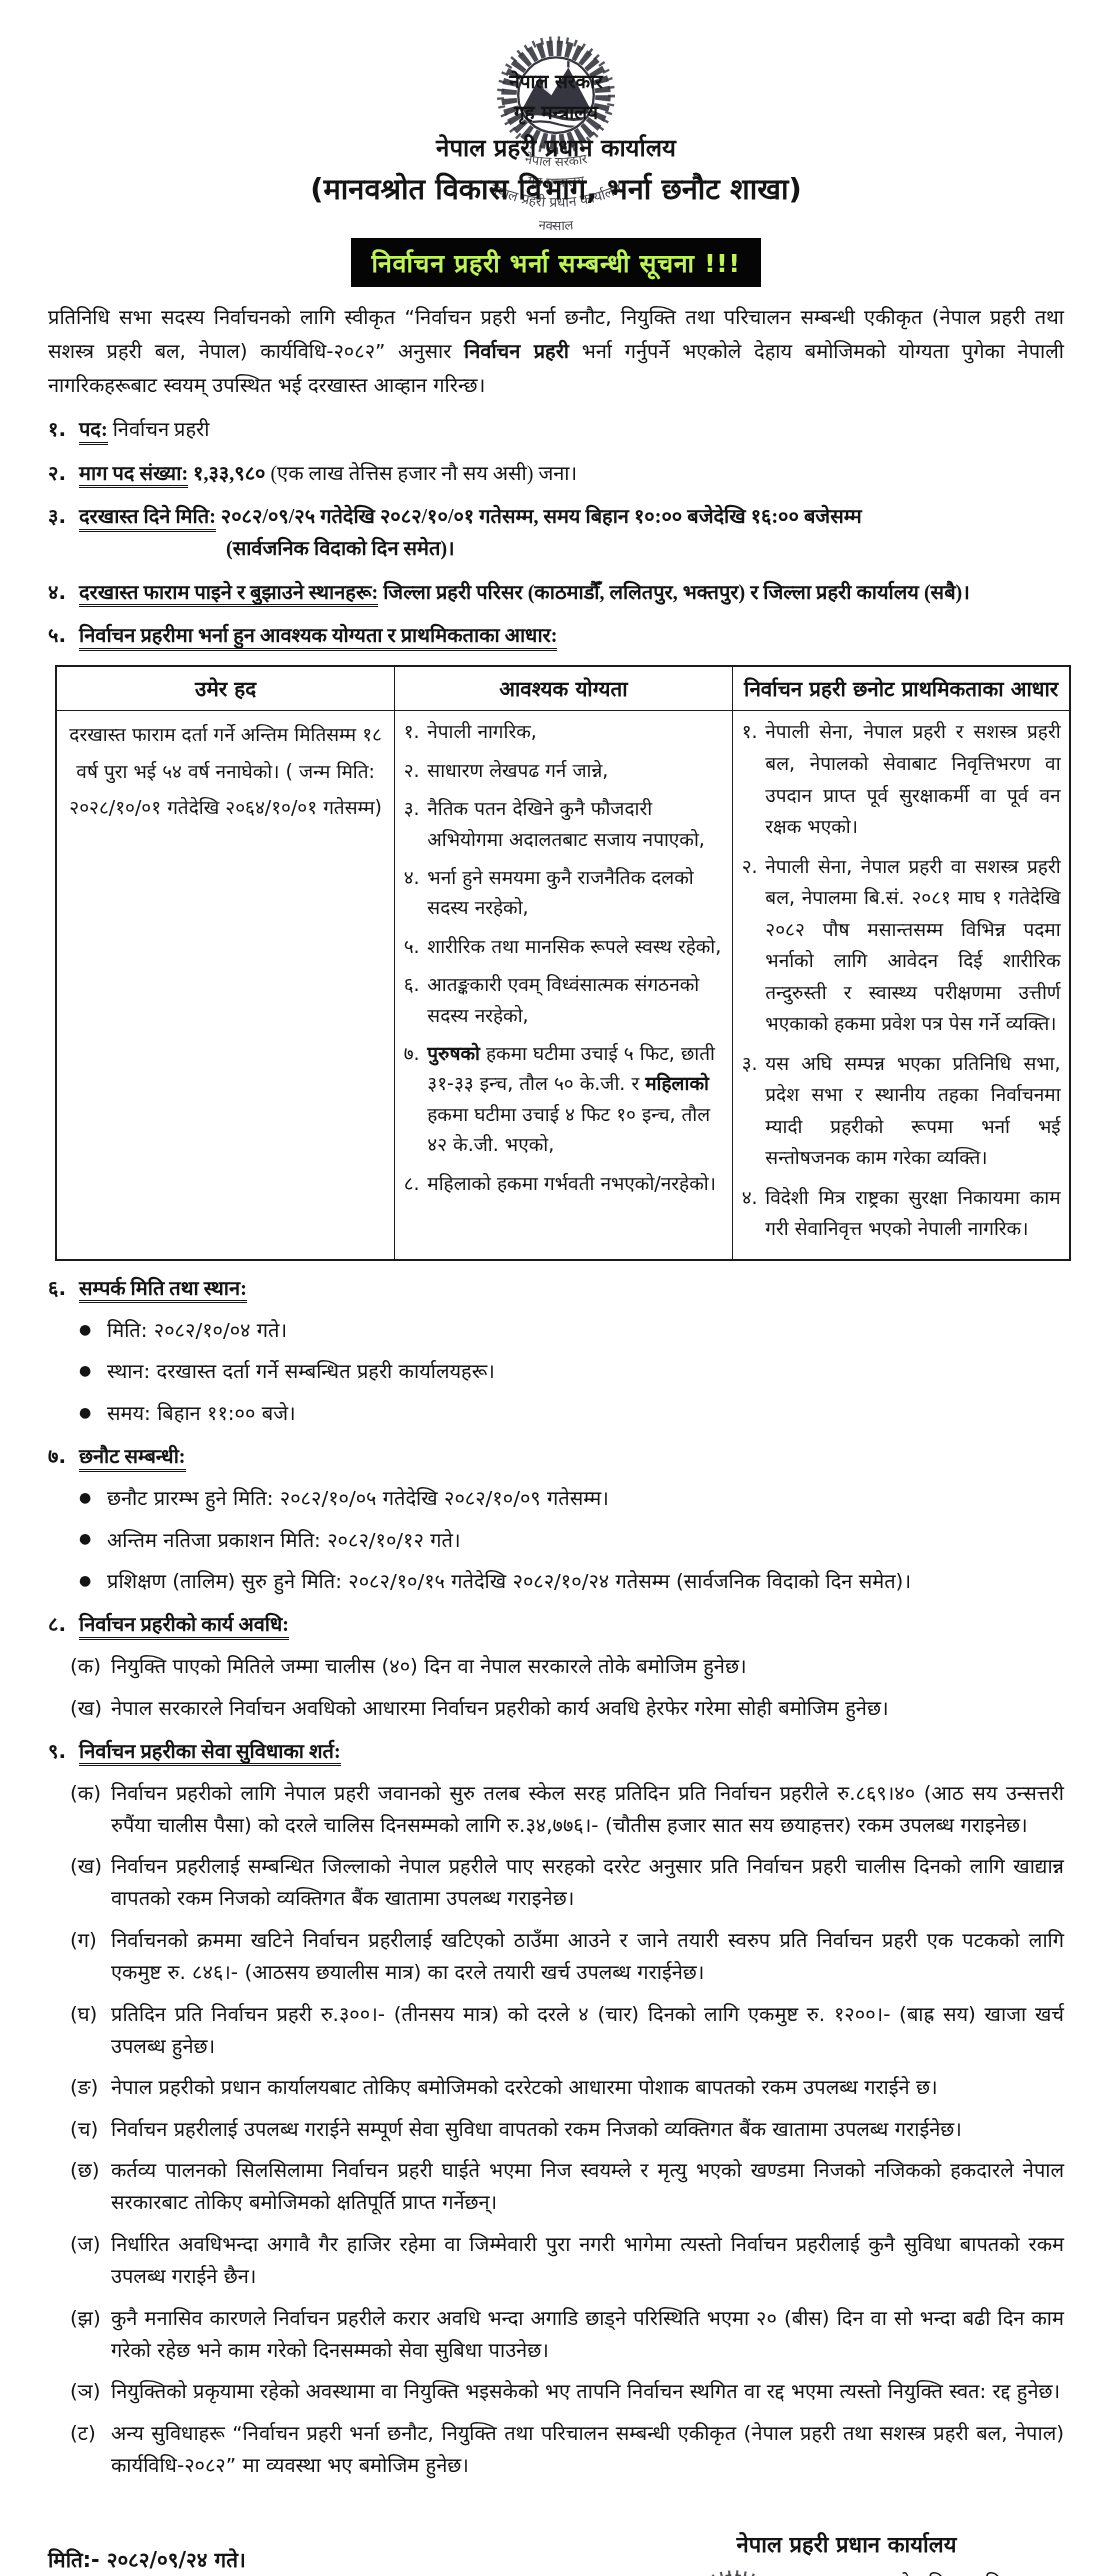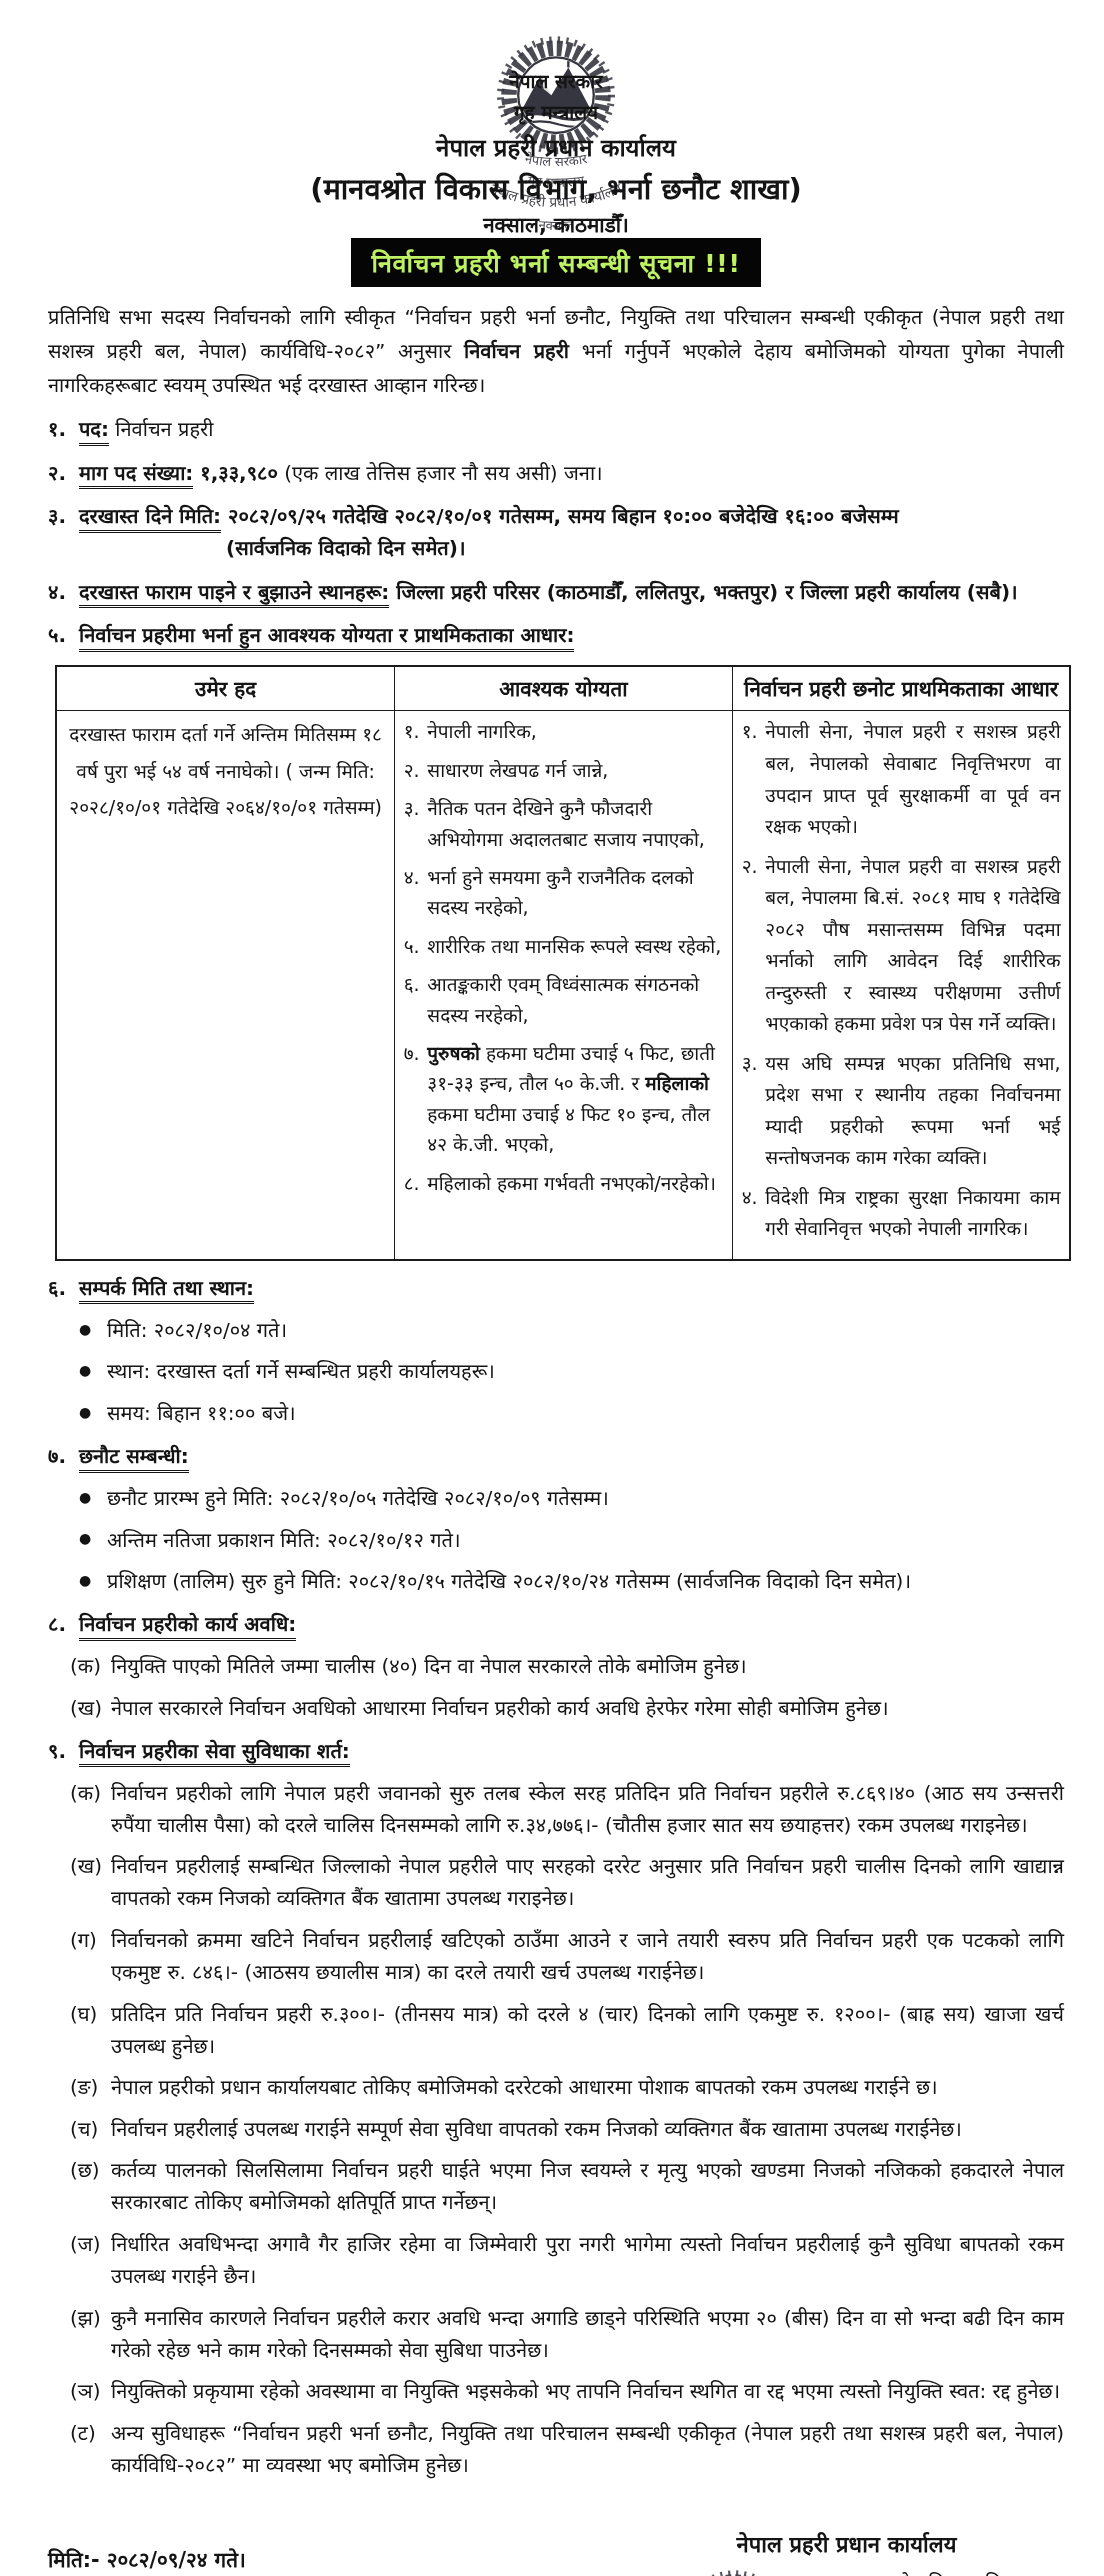--- a/index.html
+++ b/index.html
@@ -20,21 +20,21 @@
   
   .banner{position:relative;z-index:2;margin:19px auto 0 auto;width:fit-content;background:#050505;color:#bef264;
           font-size:25px;font-weight:bold;padding:7.4px 20.6px;letter-spacing:0.7px;}
 
   
   .intro{font-size:20px;line-height:1.68;text-align:justify;margin:14.7px 0 0 0;}
 
   
   .item{display:flex;margin-top:11px;font-size:20px;line-height:1.62;}
   .item .num{min-width:31px;font-weight:bold;}
-  .item .ibody{flex:1;}
+  .item .ibody{flex:1;font-family:Liberation Serif, serif;}
   .hu{font-weight:bold;border-bottom:3.7px double #141414;padding-bottom:1.5px;}
   .indent2{margin-left:147px;font-weight:bold;}
 
   
   table.qual{border-collapse:collapse;margin:13.2px 0 0 7.4px;width:1016px;border:2.2px solid #1c1c1c;table-layout:fixed;}
   table.qual th,table.qual td{border:1.5px solid #1c1c1c;vertical-align:top;padding:5.9px 8.8px;}
   table.qual th{font-size:20.6px;font-weight:bold;text-align:center;padding:7.4px 4.4px;}
   td.c1{width:147px;text-align:center;font-size:19px;line-height:1.9;padding-top:29px;}
   td.c2{width:350px;font-size:19px;line-height:1.6;}
   td.c3{width:486px;font-size:19px;line-height:1.66;}
@@ -100,21 +100,20 @@
   <div class="content">
 
     <header class="doc-header">
       <svg class="stamp-top" viewBox="0 0 240 300">
           <use href="#stamp"></use>
         </svg>
       <div class="hdr-line hdr-gov">नेपाल सरकार</div>
       <div class="hdr-line hdr-min">गृह मन्त्रालय</div>
       <div class="hdr-line hdr-office">नेपाल प्रहरी प्रधान कार्यालय</div>
       <div class="hdr-line hdr-dept">(मानवश्रोत विकास विभाग, भर्ना छनौट शाखा)</div>
-      <div class="hdr-line hdr-addr">नक्साल, काठमाडौँ।</div>
     </header>
 
     <div class="banner">
       <span>निर्वाचन प्रहरी भर्ना सम्बन्धी सूचना !!!</span>
     </div>
 
     <p class="intro"><span>प्रतिनिधि सभा सदस्य निर्वाचनको लागि स्वीकृत “निर्वाचन प्रहरी भर्ना छनौट, नियुक्ति तथा परिचालन सम्बन्धी एकीकृत (नेपाल प्रहरी तथा सशस्त्र प्रहरी बल, नेपाल) कार्यविधि-२०८२” अनुसार </span><b>निर्वाचन प्रहरी</b><span> भर्ना गर्नुपर्ने भएकोले देहाय बमोजिमको योग्यता पुगेका नेपाली नागरिकहरूबाट स्वयम् उपस्थित भई दरखास्त आव्हान गरिन्छ।</span></p>
 
     <div class="item">
       <span class="num">१.</span>

